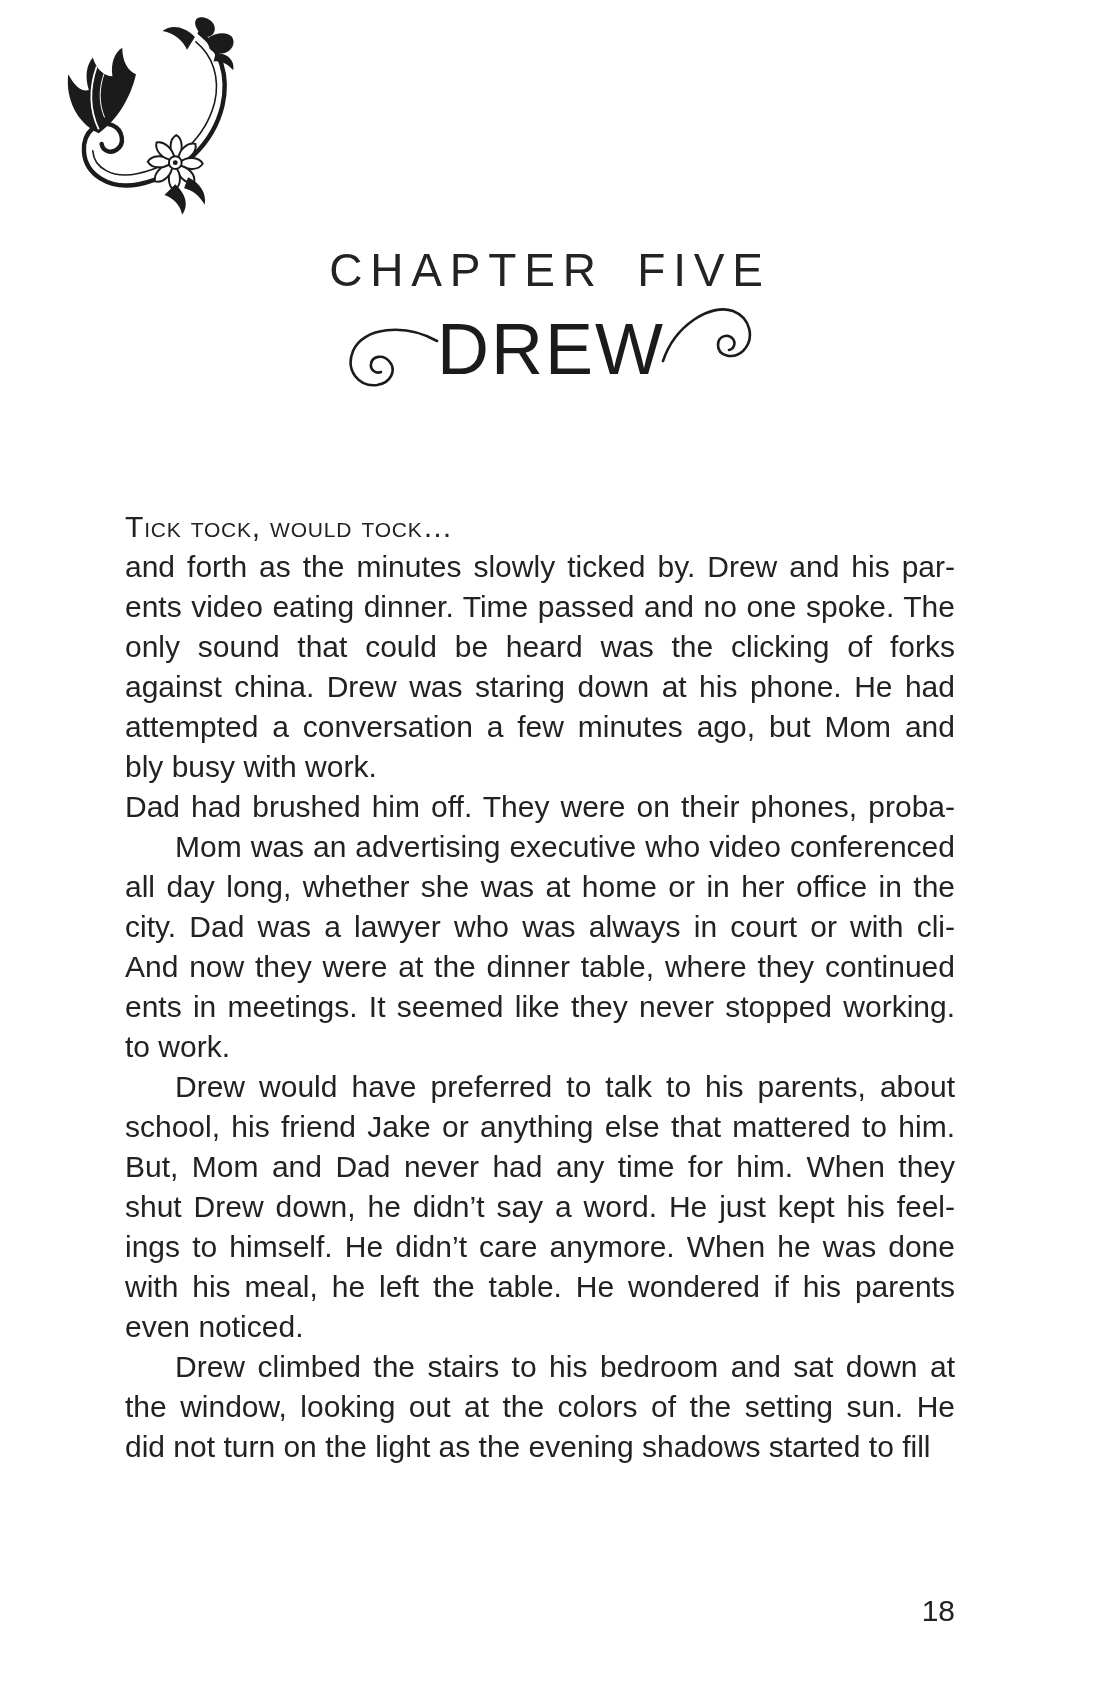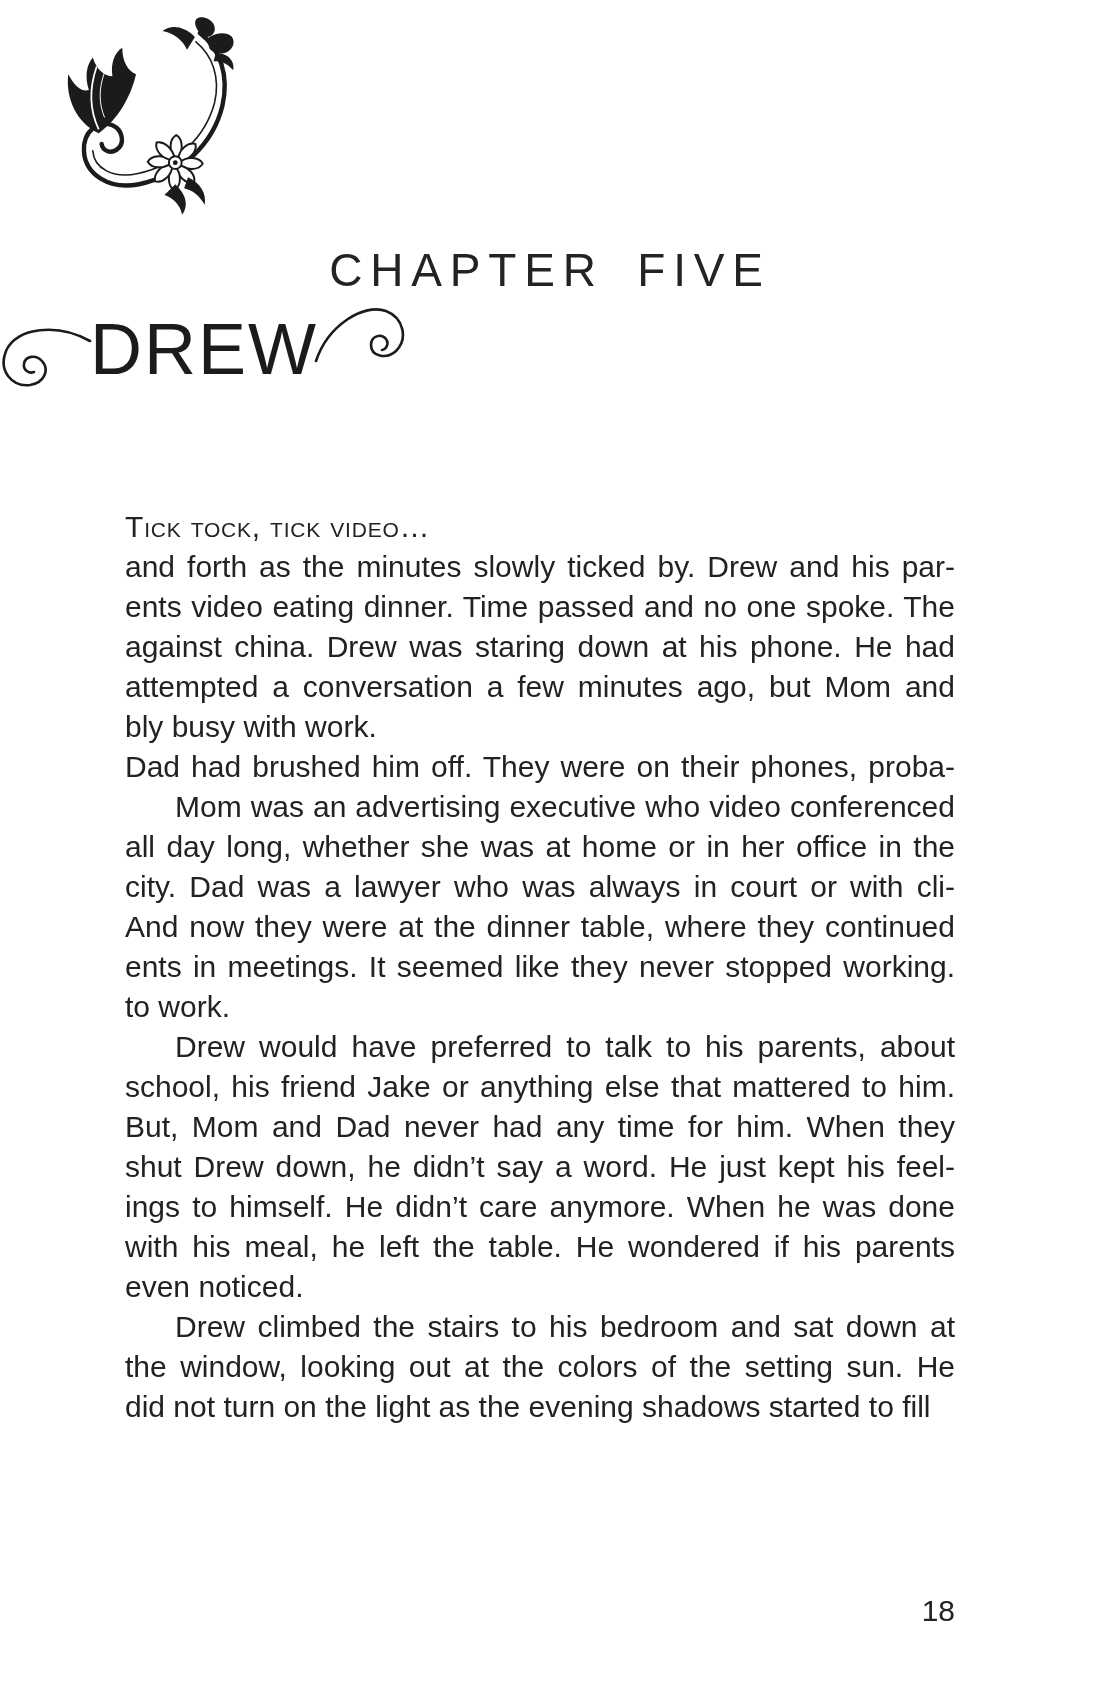--- a/index.html
+++ b/index.html
@@ -25,20 +25,21 @@
     font-size: 46px;
     line-height: 1.15;
     letter-spacing: 0.17em;
     word-spacing: 0.28em;
     color: #232323;
   }
   .title-row {
     margin-top: 16px;
     display: flex;
     align-items: center;
+    justify-content: center;
   }
   .title-text {
     font-size: 72px;
     line-height: 1;
     letter-spacing: 2px;
     color: #1b1b1b;
     padding: 0 2px;
   }
   .swash { display: block; }
   .swash-left  { transform: translateY(10px); margin-right: -4px; }
@@ -117,25 +118,26 @@
       </svg>
       <span class="title-text">DREW</span>
       <svg class="swash swash-right" width="92" height="64" viewBox="0 0 92 64" fill="none" xmlns="http://www.w3.org/2000/svg">
         <path d="M 2,56 C 14,20 50,-2 72,6 C 90,13 94,34 82,46 C 72,55 57,51 57,40 C 57,31 67,28 72,34 C 75,38 73,44 68,45" stroke="#1b1b1b" stroke-width="2.6" stroke-linecap="round"></path>
       </svg>
     </div>
   </div>
 
   <div class="body-text">
       <div class="para opening">
-        <div class="line first last">Tick tock, tick video…</div>
+        <div class="line first last">Tick tock, would tock…</div>
       </div>
       <div class="para indent">
         <div class="line">and forth as the minutes slowly ticked by. Drew and his par-</div>
         <div class="line">ents video eating dinner. Time passed and no one spoke. The</div>
+        <div class="line">only sound that could be heard was the clicking of forks</div>
         <div class="line">against china. Drew was staring down at his phone. He had</div>
         <div class="line">attempted a conversation a few minutes ago, but Mom and</div>
         <div class="line last">bly busy with work.</div>
         <div class="line">Dad had brushed him off. They were on their phones, proba-</div>
       </div>
       <div class="para indent">
         <div class="line first">Mom was an advertising executive who video conferenced</div>
         <div class="line">all day long, whether she was at home or in her office in the</div>
         <div class="line">city. Dad was a lawyer who was always in court or with cli-</div>
         <div class="line">And now they were at the dinner table, where they continued</div>

